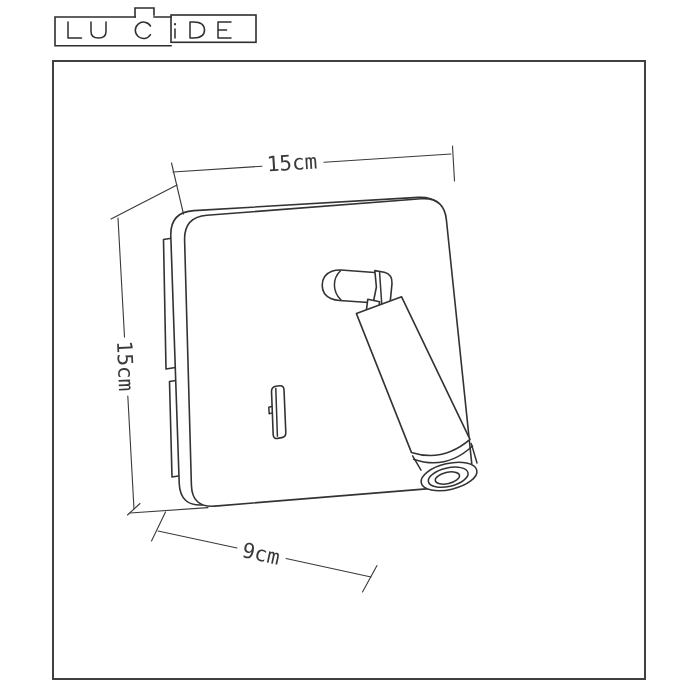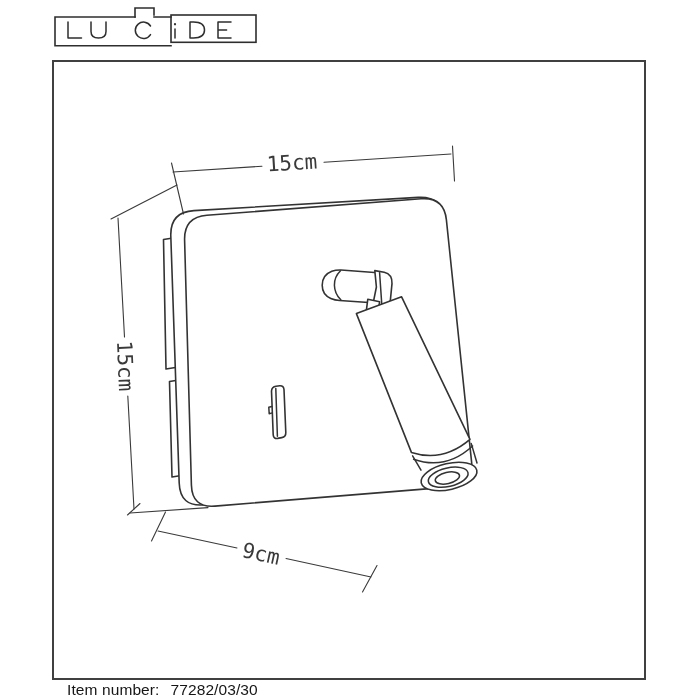--- a/index.html
+++ b/index.html
@@ -107,17 +107,14 @@
     </g>
 
     <g>
       <path class="dim" d="M158,531 L237,548 M286,558.5 L371,577"></path>
       <path class="dim" d="M165.5,512 L151.5,541"></path>
       <path class="dim" d="M377,565.5 L362.5,592"></path>
       <text class="dim-text" x="261" y="554" text-anchor="middle" dominant-baseline="central" transform="rotate(12.3 261 554)">9cm</text>
     </g>
   </svg>
 
-  <div id="item-number">
-    <span>Item number:</span><span class="val">77282/03/30</span>
-  </div>
 
 </div>
 
 </body></html>

